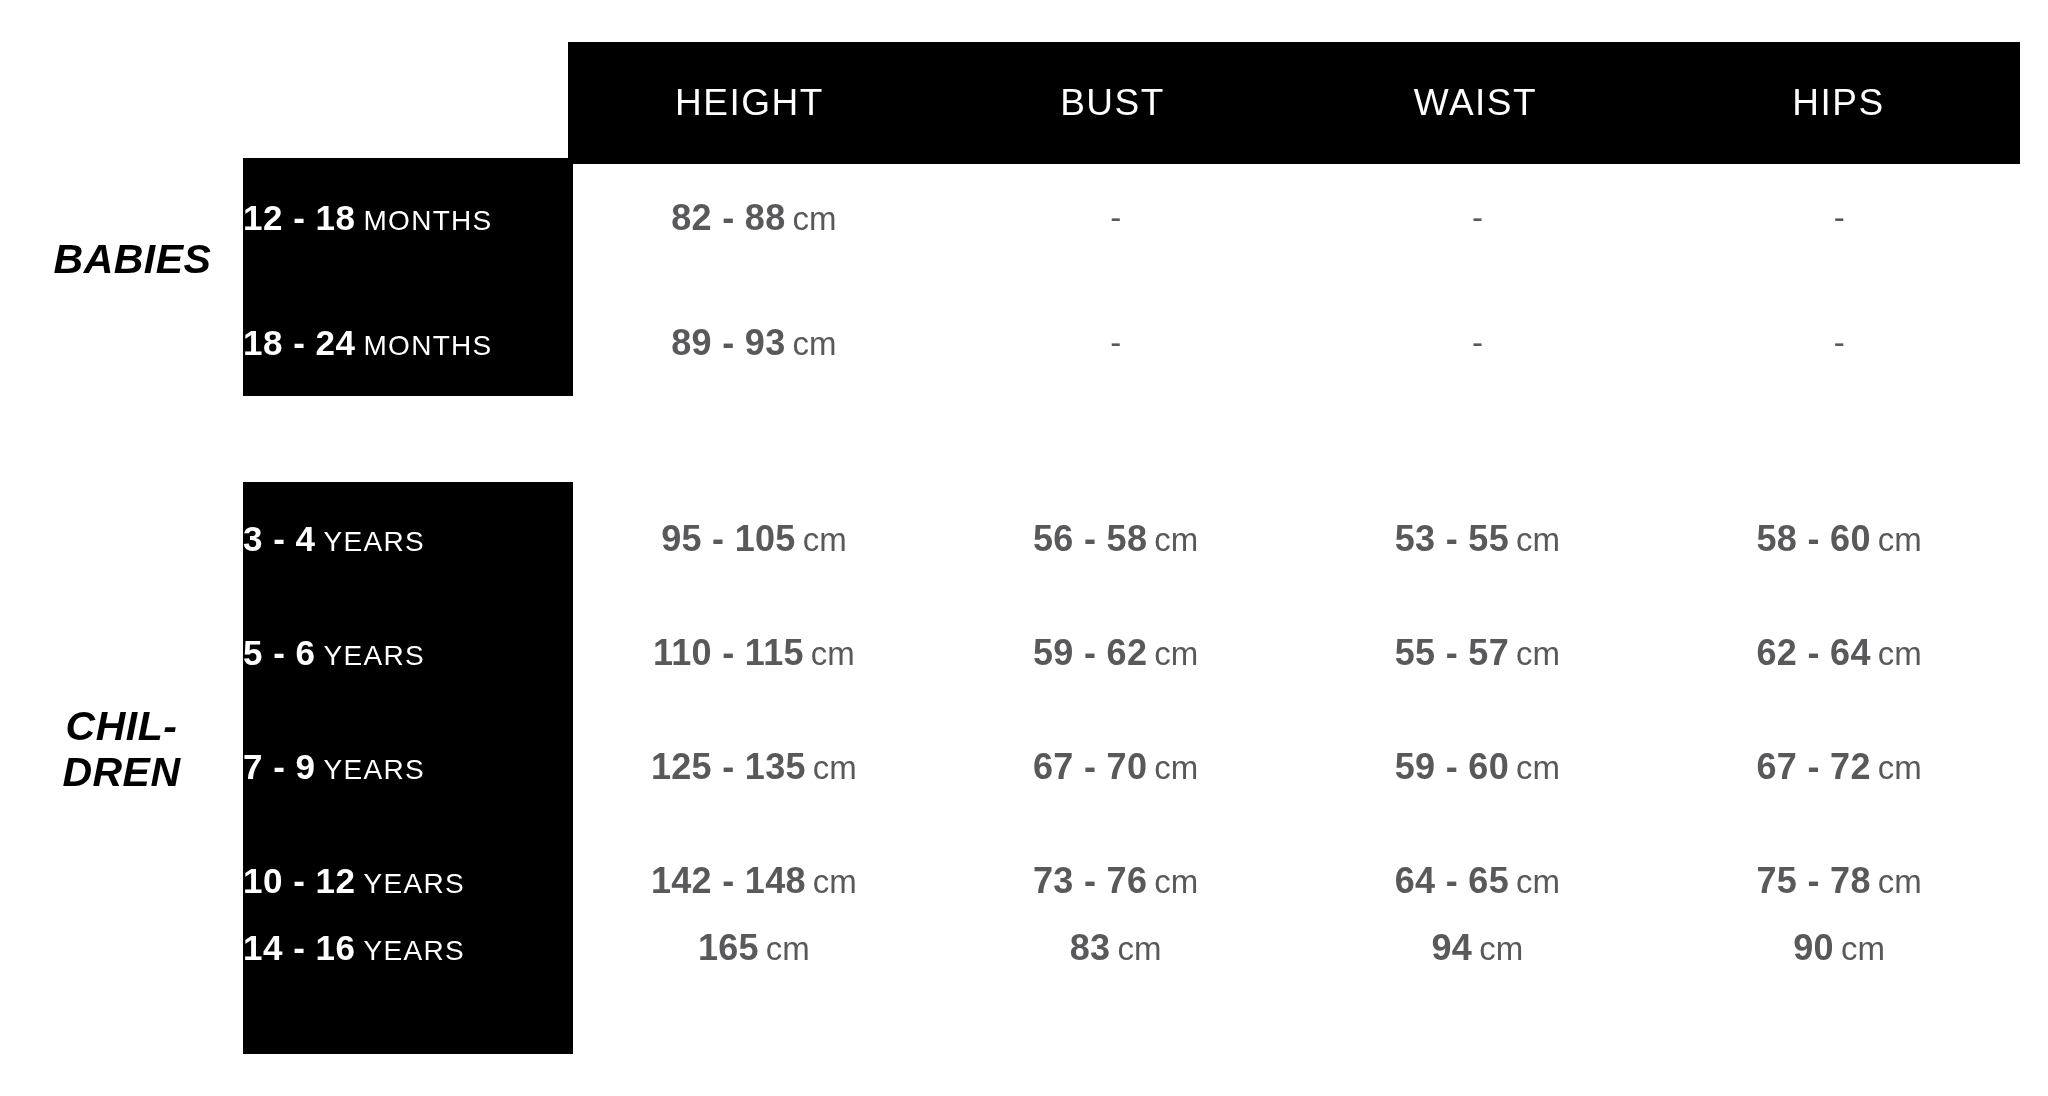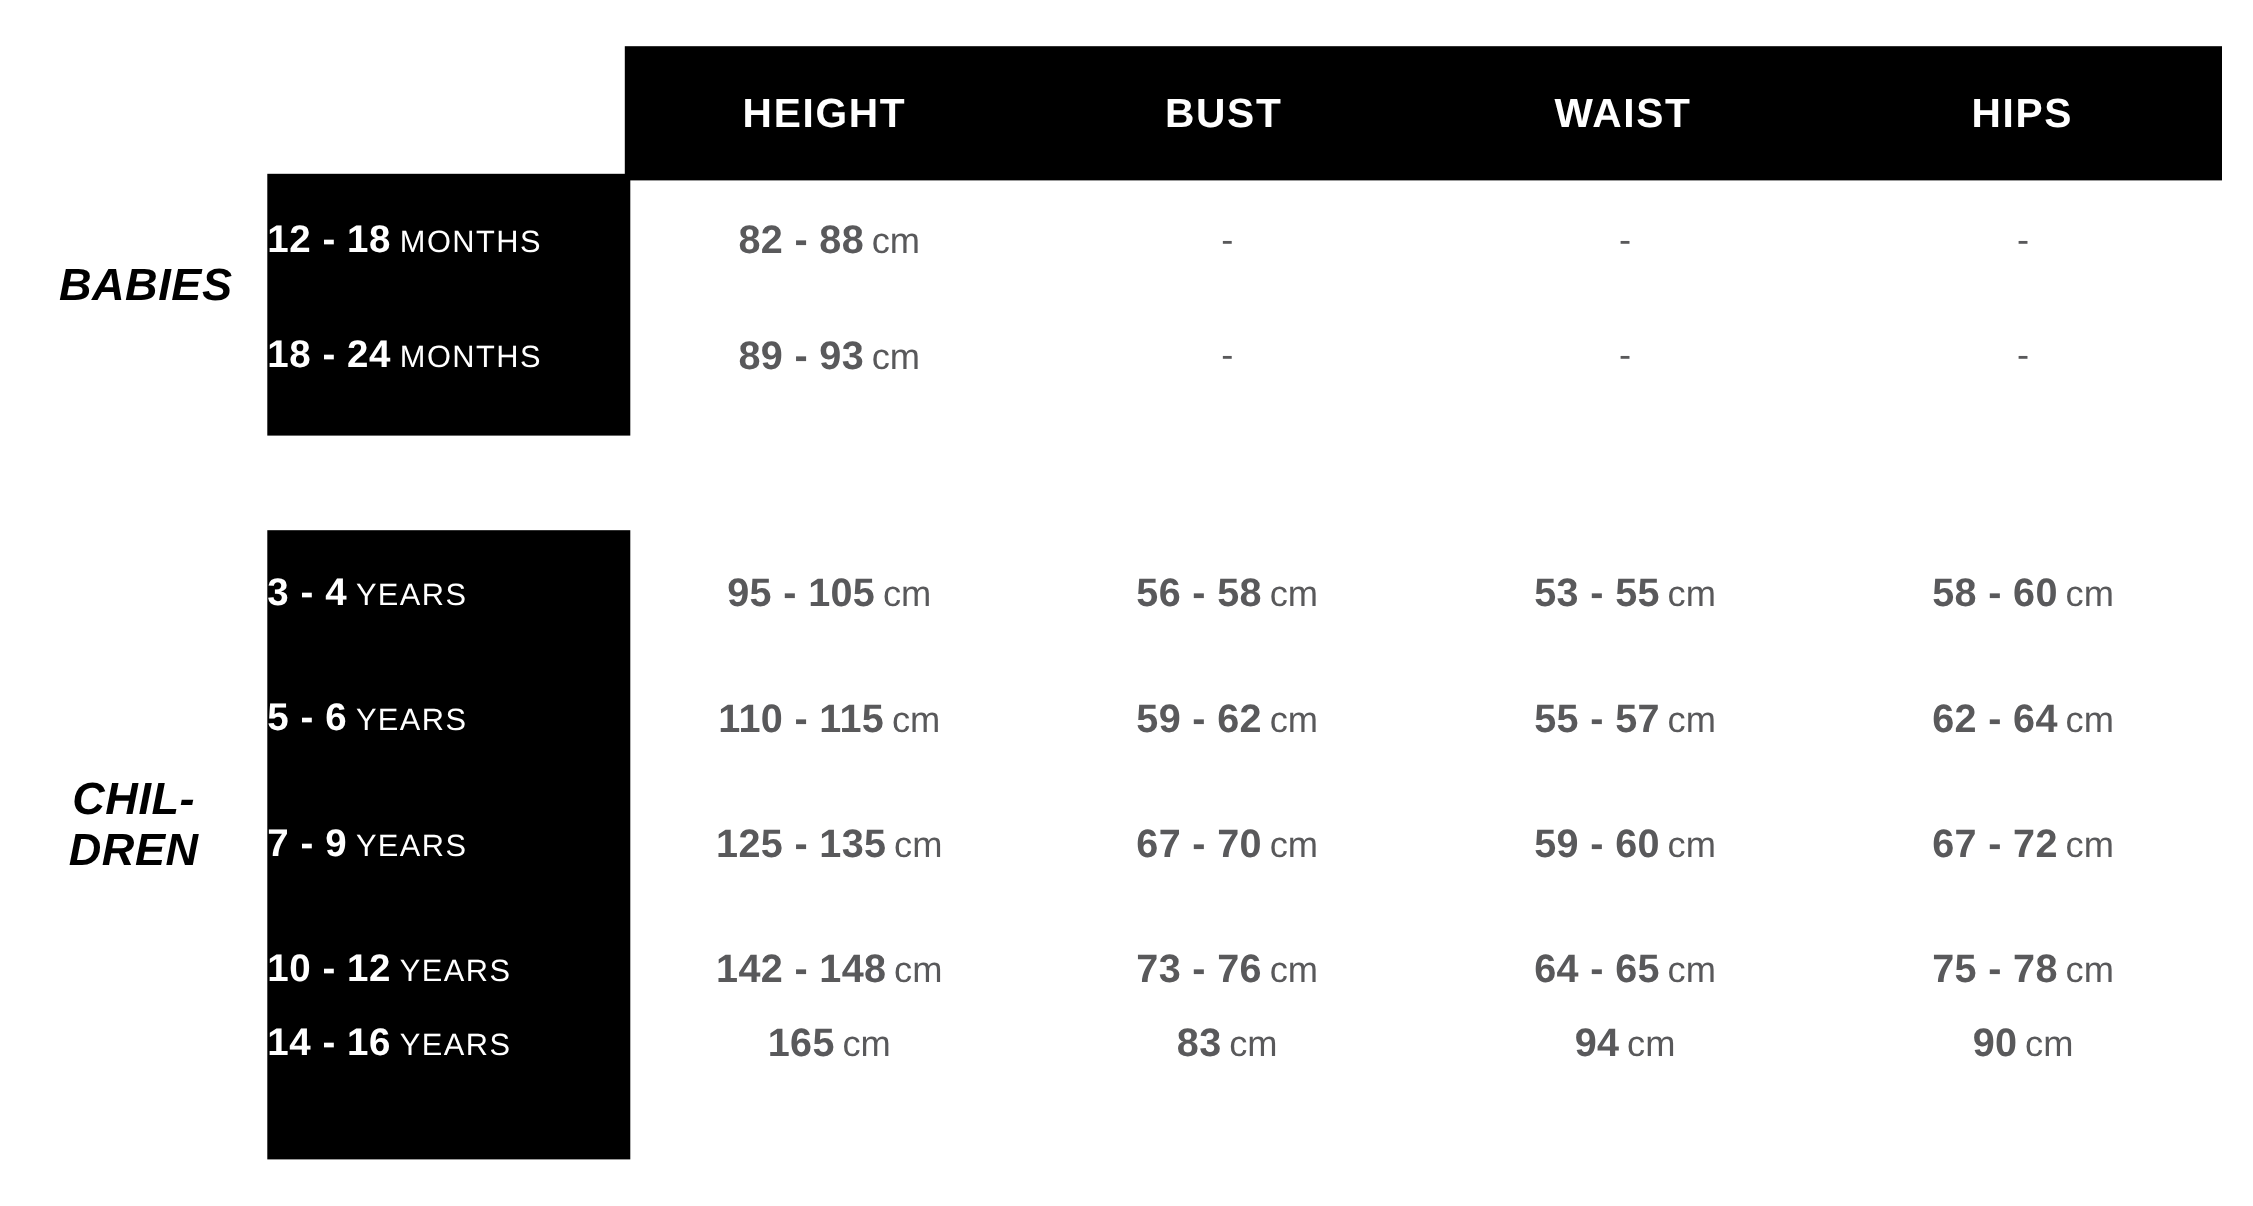--- a/index.html
+++ b/index.html
@@ -38,21 +38,21 @@
     height: 122px;
     display: flex;
     align-items: center;
   }
   .header-cells .hcell {
     flex: 1 1 0;
     text-align: center;
     color: #ffffff;
     font-size: 37px;
     letter-spacing: 1.5px;
-    font-weight: 700;
+    font-weight: 400;
   }
 
   
   .block-babies {
     position: absolute;
     left: 243px;
     top: 158px;
     width: 330px;
     height: 238px;
     background: #000000;
@@ -131,21 +131,21 @@
     font-weight: 400;
     margin-left: 7px;
   }
   .val-dash {
     font-size: 33px;
     font-weight: 400;
   }
 
   
   #row-b0 { top: 158px; height: 119px; }
-  #row-b1 { top: 263px; height: 119px; }
+  #row-b1 { top: 283px; height: 119px; }
 
   
   #row-c0 { top: 482px; height: 114px; }
   #row-c1 { top: 596px; height: 114px; }
   #row-c2 { top: 710px; height: 114px; }
   #row-c3 { top: 824px; height: 114px; }
   #row-c4 { top: 890px; height: 116px; }
 </style>
 </head>
 <body>

